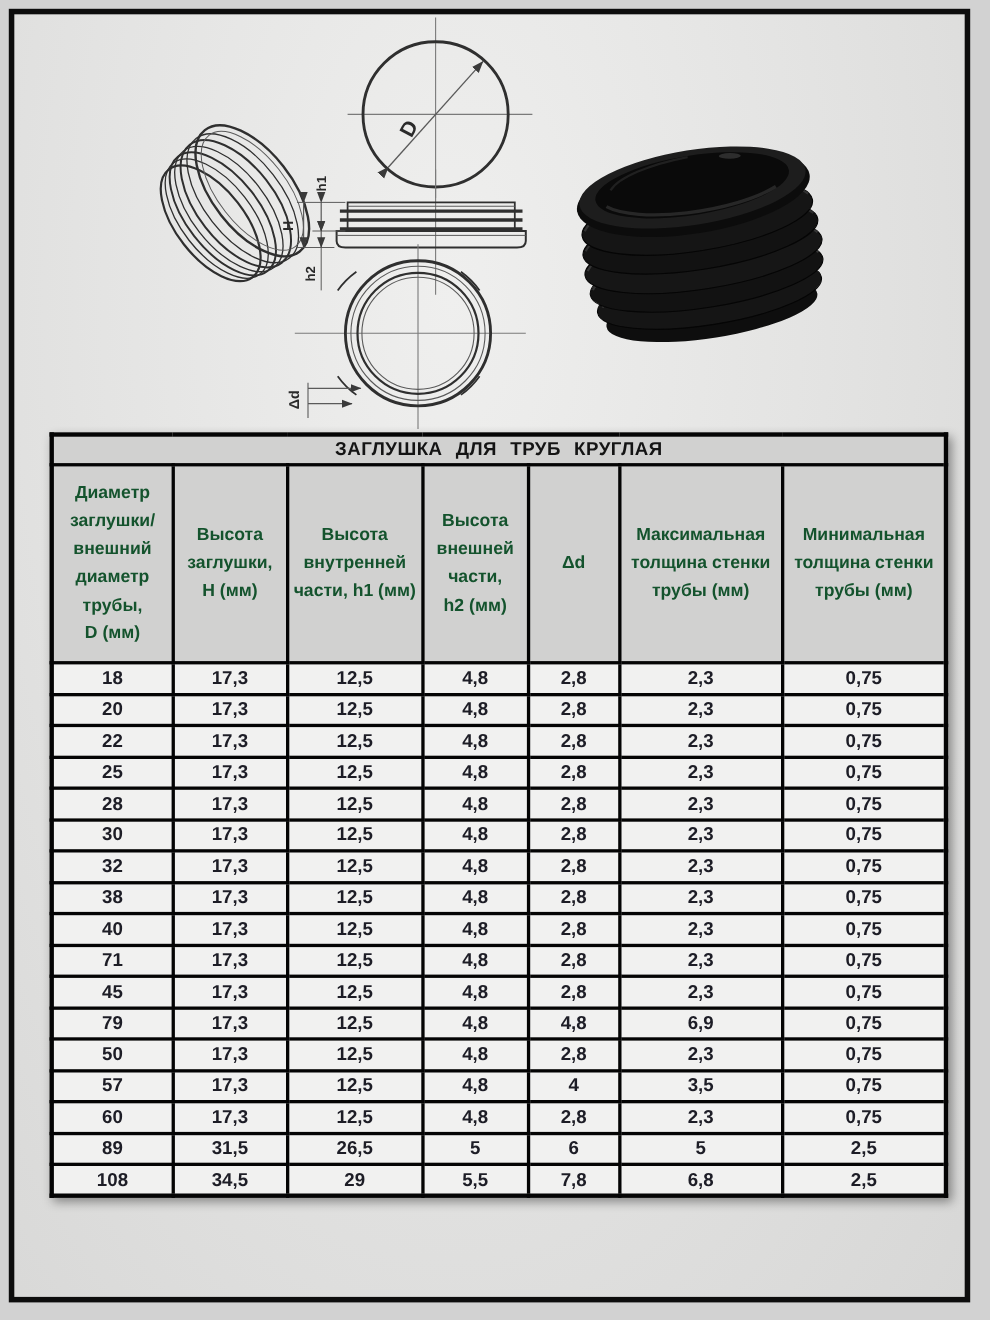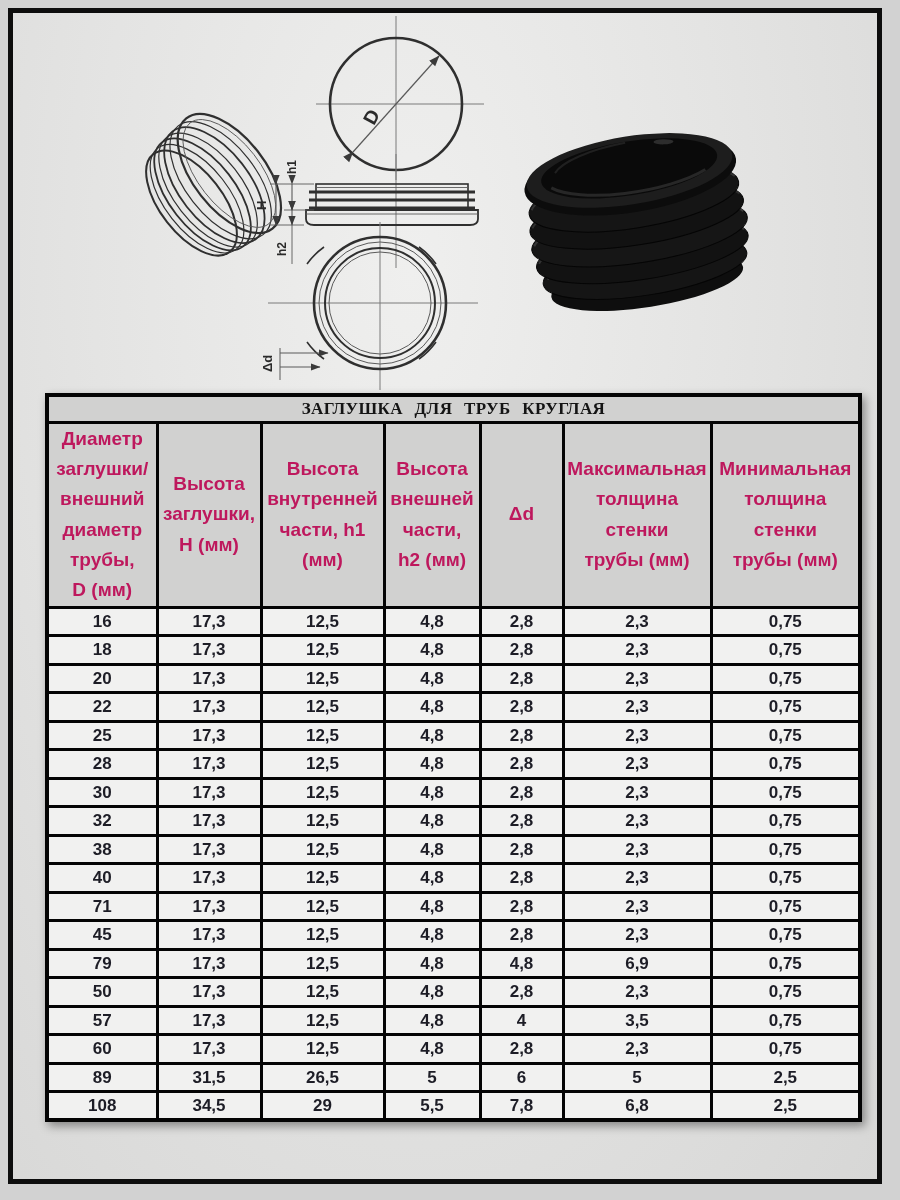--- a/index.html
+++ b/index.html
@@ -29,31 +29,31 @@
     border:4px solid #040404;
     box-shadow:3px 4px 9px rgba(0,0,0,0.4);
   }
   table.spec th, table.spec td { border:3px solid #040404; box-sizing:border-box; }
   td.title-cell {
     height:27px;
     background:#d1d1d0;
     text-align:center;
     font-size:17px; font-weight:bold;
     color:#141414;
-    letter-spacing:0.4px; word-spacing:7px;font-family:Liberation Serif, serif;
+    letter-spacing:0.4px; word-spacing:7px;
   }
   th.hcell {
     height:148px;
     background:#d1d1d0;
     text-align:center; vertical-align:middle;
-    font-size:19px; font-weight:bold;
-    color:#be185d;
+    font-size:16px; font-weight:bold;
+    color:#14532d;
     white-space:pre-line;
     line-height:1.6;
-    padding:0 1px;
+    padding:12px 1px;
   }
   table.spec tbody td {
     height:28.5px;
     text-align:center; vertical-align:middle;
     font-size:17px; font-weight:bold;
     color:#1d1d26;
     background:#f1f1f0;
   }
 
   
@@ -199,29 +199,20 @@
             <th class="hcell">Максимальная
 толщина стенки
 трубы (мм)</th>
             <th class="hcell">Минимальная
 толщина стенки
 трубы (мм)</th>
           </tr>
       </thead>
       <tbody id="spec-body">
           <tr>
-            <td>16</td>
-            <td>17,3</td>
-            <td>12,5</td>
-            <td>4,8</td>
-            <td>2,8</td>
-            <td>2,3</td>
-            <td>0,75</td>
-          </tr>
-          <tr>
             <td>18</td>
             <td>17,3</td>
             <td>12,5</td>
             <td>4,8</td>
             <td>2,8</td>
             <td>2,3</td>
             <td>0,75</td>
           </tr>
           <tr>
             <td>20</td>

